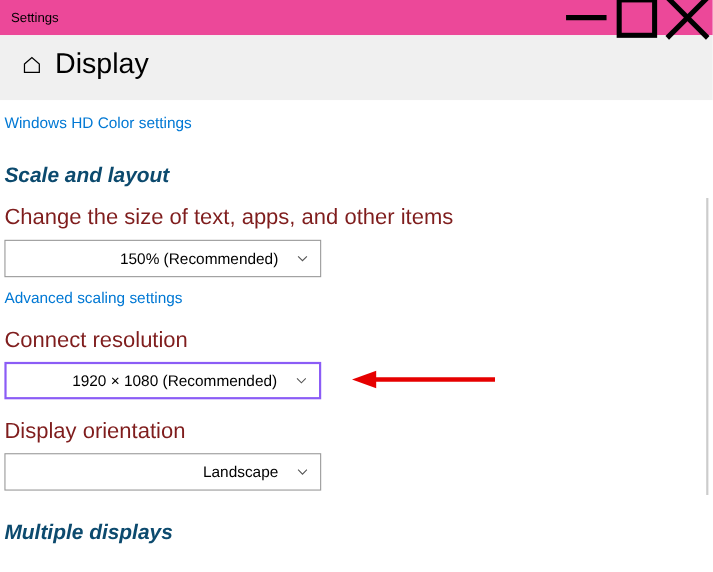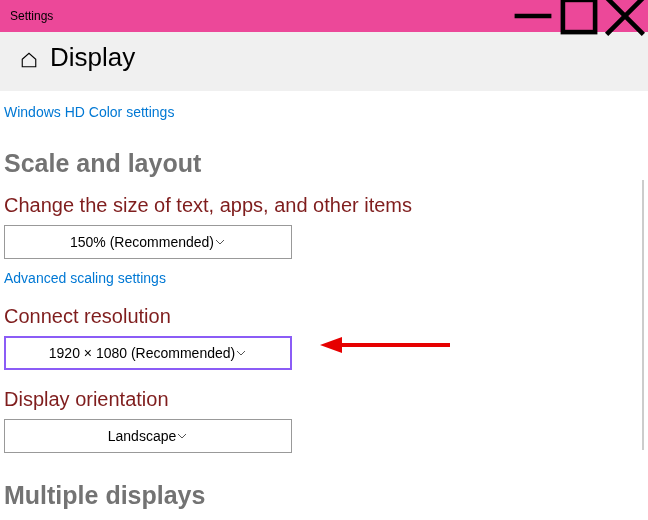--- a/index.html
+++ b/index.html
@@ -41,43 +41,45 @@
     .page-title { font-size: 26px; font-weight: 400; color: #000; }
     .content {
       padding: 12px 20px 0 4px;
     }
     .link {
       color: #0078d4;
       font-size: 14px;
       display: inline-block;
     }
     .section-heading {
-      font-size: 25px;
+      font-size: 19px;
       font-weight: 600;
-      color: #737373;
+      color: #0c4a6e;
       margin-top: 28px;
       margin-bottom: 16px;
+      font-style: italic;
     }
     .field-label {
       font-size: 20px;
       color: #7f1d1d;
       margin-bottom: 8px;
     }
     .select-box {
       width: 288px;
       height: 34px;
       border: 1px solid #999;
       background: #fff;
       display: flex;
       align-items: center;
-      justify-content: center;
+      justify-content: flex-end;
       padding: 0 10px;
       font-size: 14px;
       color: #000;
       cursor: pointer;
+      gap: 16px;
     }
     .select-box.emph { border: 2px solid #8b5cf6; }
     .chevron {
       width: 12px;
       height: 12px;
       display: flex;
       align-items: center;
       justify-content: center;
     }
     .chevron svg { width: 12px; height: 12px; }

